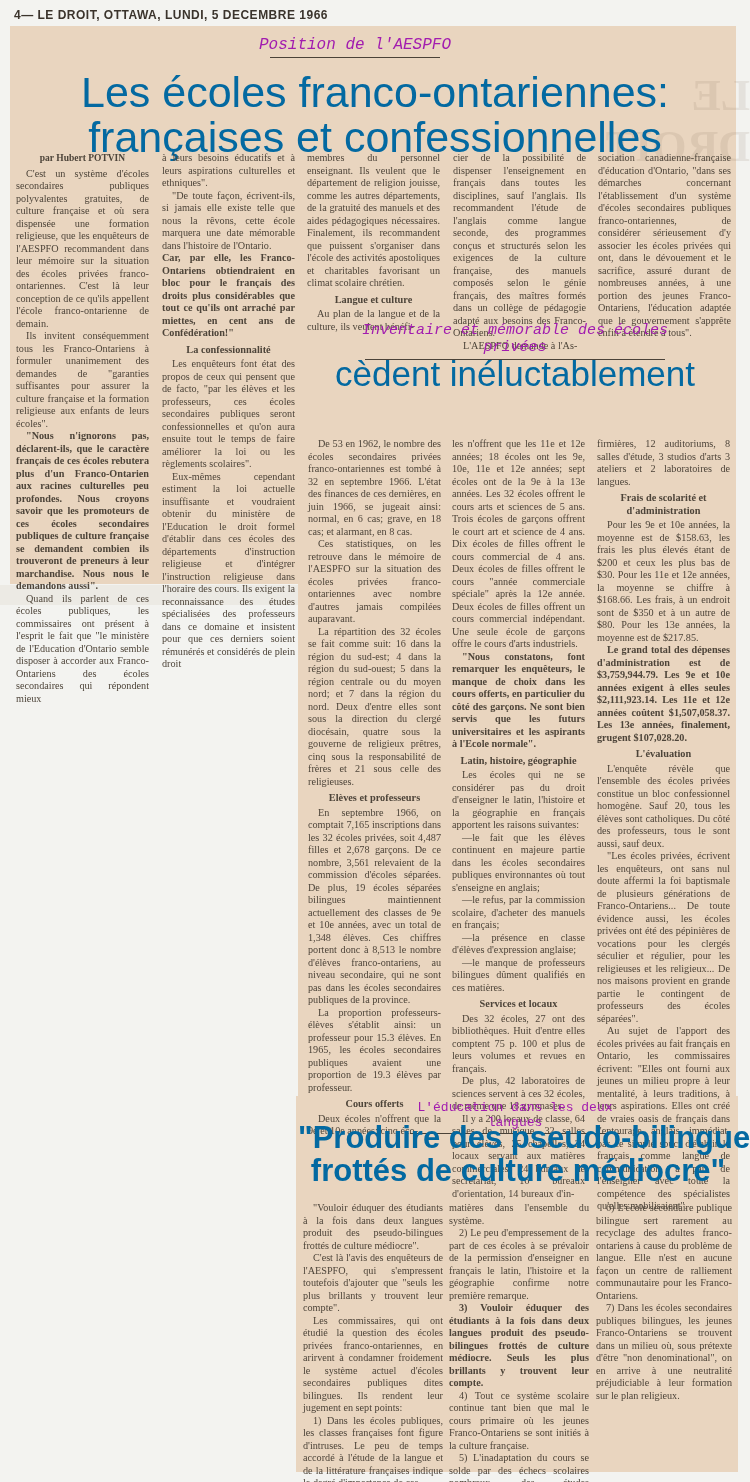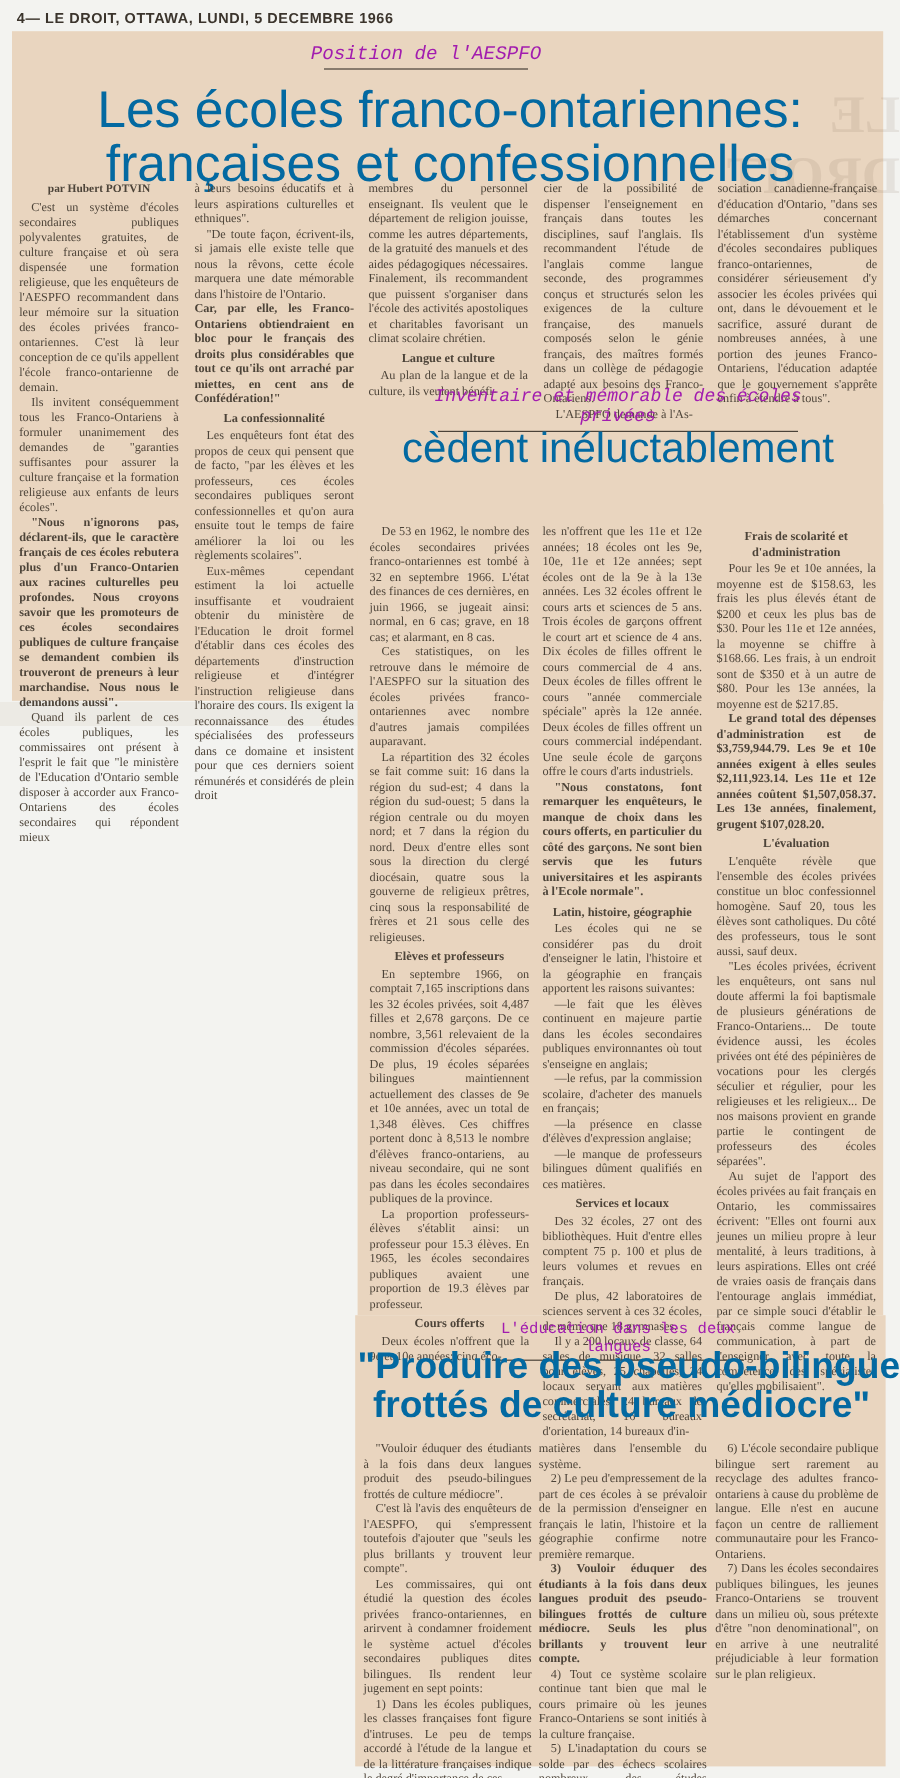--- a/index.html
+++ b/index.html
@@ -102,20 +102,21 @@
   <p>—le refus, par la commission scolaire, d'acheter des manuels en français;</p>
   <p>—la présence en classe d'élèves d'expression anglaise;</p>
   <p>—le manque de professeurs bilingues dûment qualifiés en ces matières.</p>
   <h4>Services et locaux</h4>
   <p>Des 32 écoles, 27 ont des bibliothèques. Huit d'entre elles comptent 75 p. 100 et plus de leurs volumes et revues en français.</p>
   <p>De plus, 42 laboratoires de sciences servent à ces 32 écoles, de même que 18 gymnases.</p>
   <p>Il y a 200 locaux de classe, 64 salles de musique, 32 salles pour élèves, 25 chapelles, 24 locaux servant aux matières commerciales, 24 bureaux de secrétariat, 16 bureaux d'orientation, 14 bureaux d'in-</p>
 </div>
 
 <div class="col" style="left:597px;top:438px;width:133px;">
+  <p class="ni">firmières, 12 auditoriums, 8 salles d'étude, 3 studios d'arts 3 ateliers et 2 laboratoires de langues.</p>
   <h4>Frais de scolarité et d'administration</h4>
   <p>Pour les 9e et 10e années, la moyenne est de $158.63, les frais les plus élevés étant de $200 et ceux les plus bas de $30. Pour les 11e et 12e années, la moyenne se chiffre à $168.66. Les frais, à un endroit sont de $350 et à un autre de $80. Pour les 13e années, la moyenne est de $217.85.</p>
   <p class="b">Le grand total des dépenses d'administration est de $3,759,944.79. Les 9e et 10e années exigent à elles seules $2,111,923.14. Les 11e et 12e années coûtent $1,507,058.37. Les 13e années, finalement, grugent $107,028.20.</p>
   <h4>L'évaluation</h4>
   <p>L'enquête révèle que l'ensemble des écoles privées constitue un bloc confessionnel homogène. Sauf 20, tous les élèves sont catholiques. Du côté des professeurs, tous le sont aussi, sauf deux.</p>
   <p>"Les écoles privées, écrivent les enquêteurs, ont sans nul doute affermi la foi baptismale de plusieurs générations de Franco-Ontariens... De toute évidence aussi, les écoles privées ont été des pépinières de vocations pour les clergés séculier et régulier, pour les religieuses et les religieux... De nos maisons provient en grande partie le contingent de professeurs des écoles séparées".</p>
   <p>Au sujet de l'apport des écoles privées au fait français en Ontario, les commissaires écrivent: "Elles ont fourni aux jeunes un milieu propre à leur mentalité, à leurs traditions, à leurs aspirations. Elles ont créé de vraies oasis de français dans l'entourage anglais immédiat, par ce simple souci d'établir le français comme langue de communication, à part de l'enseigner avec toute la compétence des spécialistes qu'elles mobilisaient".</p>
 </div>
 
 <div class="kicker" style="left:400px;top:1100px;width:230px;font-size:13px;font-style:normal;">

